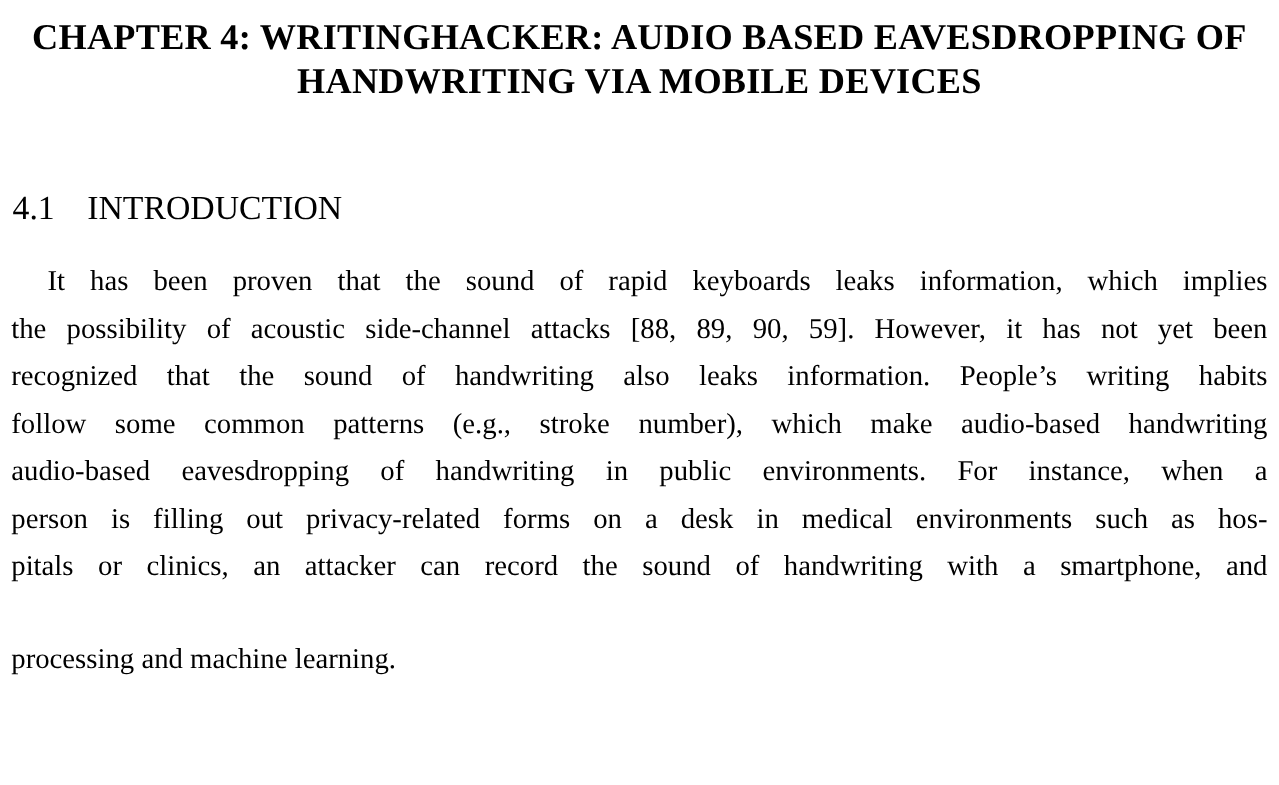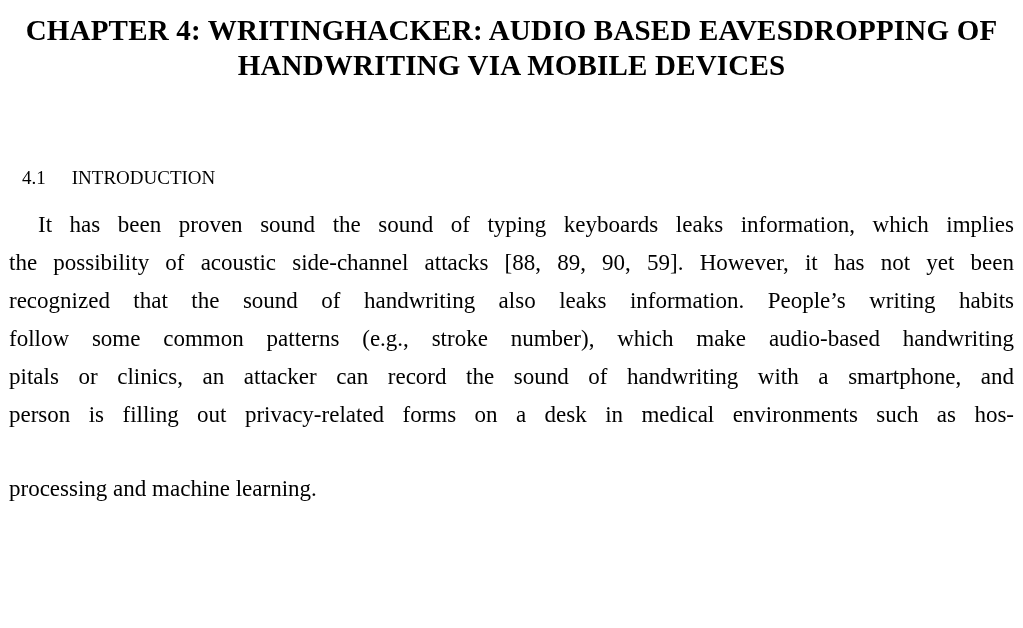--- a/index.html
+++ b/index.html
@@ -24,23 +24,23 @@
     text-align: center;
     font-weight: bold;
     font-size: 29px;
     line-height: 35px;
     letter-spacing: 0.2px;
   }
   .section-heading {
     position: absolute;
     top: 149px;
     left: 10px;
-    margin: 12px;
+    margin: 0;
     font-weight: normal;
-    font-size: 19px;
+    font-size: 27px;
     line-height: 34px;
   }
   .section-number {
     display: inline-block;
     margin-right: 26px;
   }
   .paragraph {
     position: absolute;
     top: 206px;
     left: 9px;
@@ -71,22 +71,23 @@
   <header class="chapter-title">
     <div class="title-line">CHAPTER 4: WRITINGHACKER: AUDIO BASED EAVESDROPPING OF</div>
     <div class="title-line">HANDWRITING VIA MOBILE DEVICES</div>
   </header>
 
   <h2 class="section-heading">
     <span class="section-number">4.1</span><span class="section-title">INTRODUCTION</span>
   </h2>
 
   <div class="paragraph">
-    <div class="pline indent">It has been proven sound the sound of typing keyboards leaks information, which implies</div>
+    <div class="pline indent">It has been proven that the sound of rapid keyboards leaks information, which implies</div>
     <div class="pline">the possibility of acoustic side-channel attacks [88, 89, 90, 59]. However, it has not yet been</div>
     <div class="pline">recognized that the sound of handwriting also leaks information. People’s writing habits</div>
     <div class="pline">follow some common patterns (e.g., stroke number), which make audio-based handwriting</div>
+    <div class="pline">audio-based eavesdropping of handwriting in public environments. For instance, when a</div>
+    <div class="pline">person is filling out privacy-related forms on a desk in medical environments such as hos-</div>
     <div class="pline">pitals or clinics, an attacker can record the sound of handwriting with a smartphone, and</div>
-    <div class="pline">person is filling out privacy-related forms on a desk in medical environments such as hos-</div>
     <div class="pline last">processing and machine learning.</div>
   </div>
 
 </div>
 
 </body></html>

